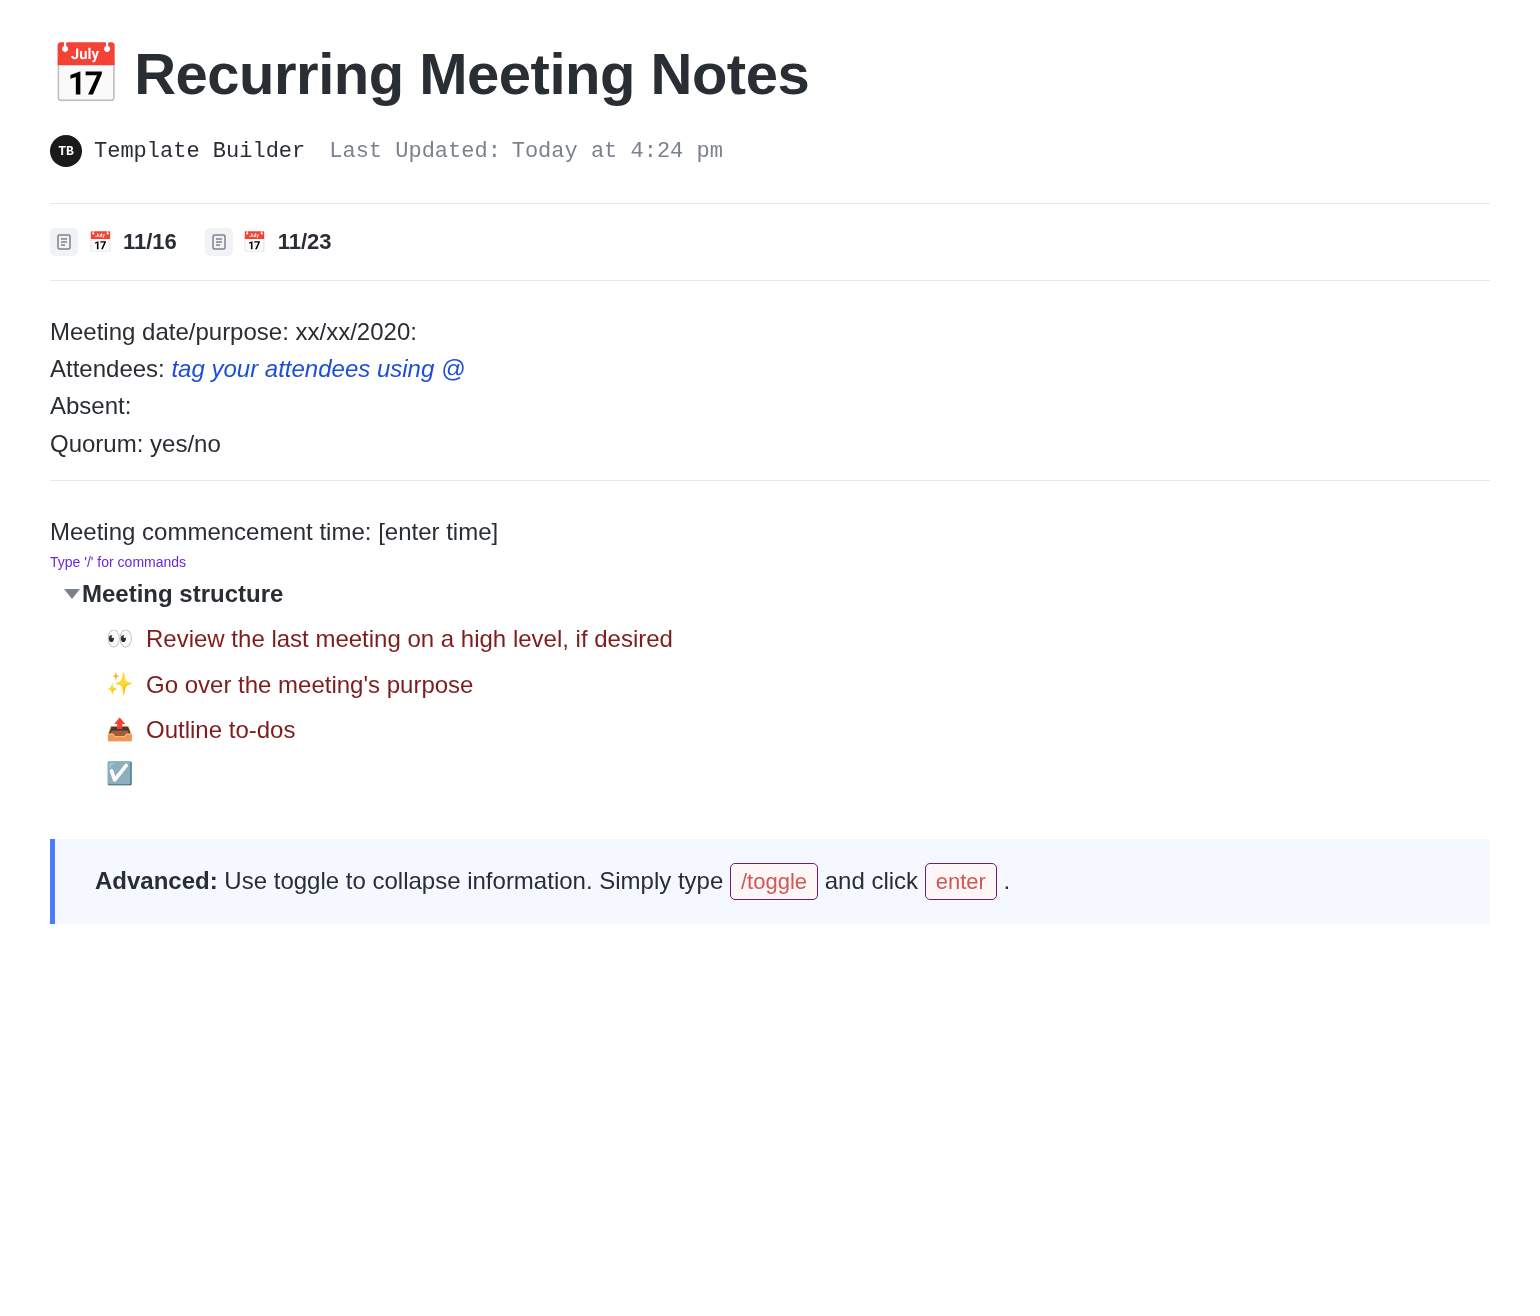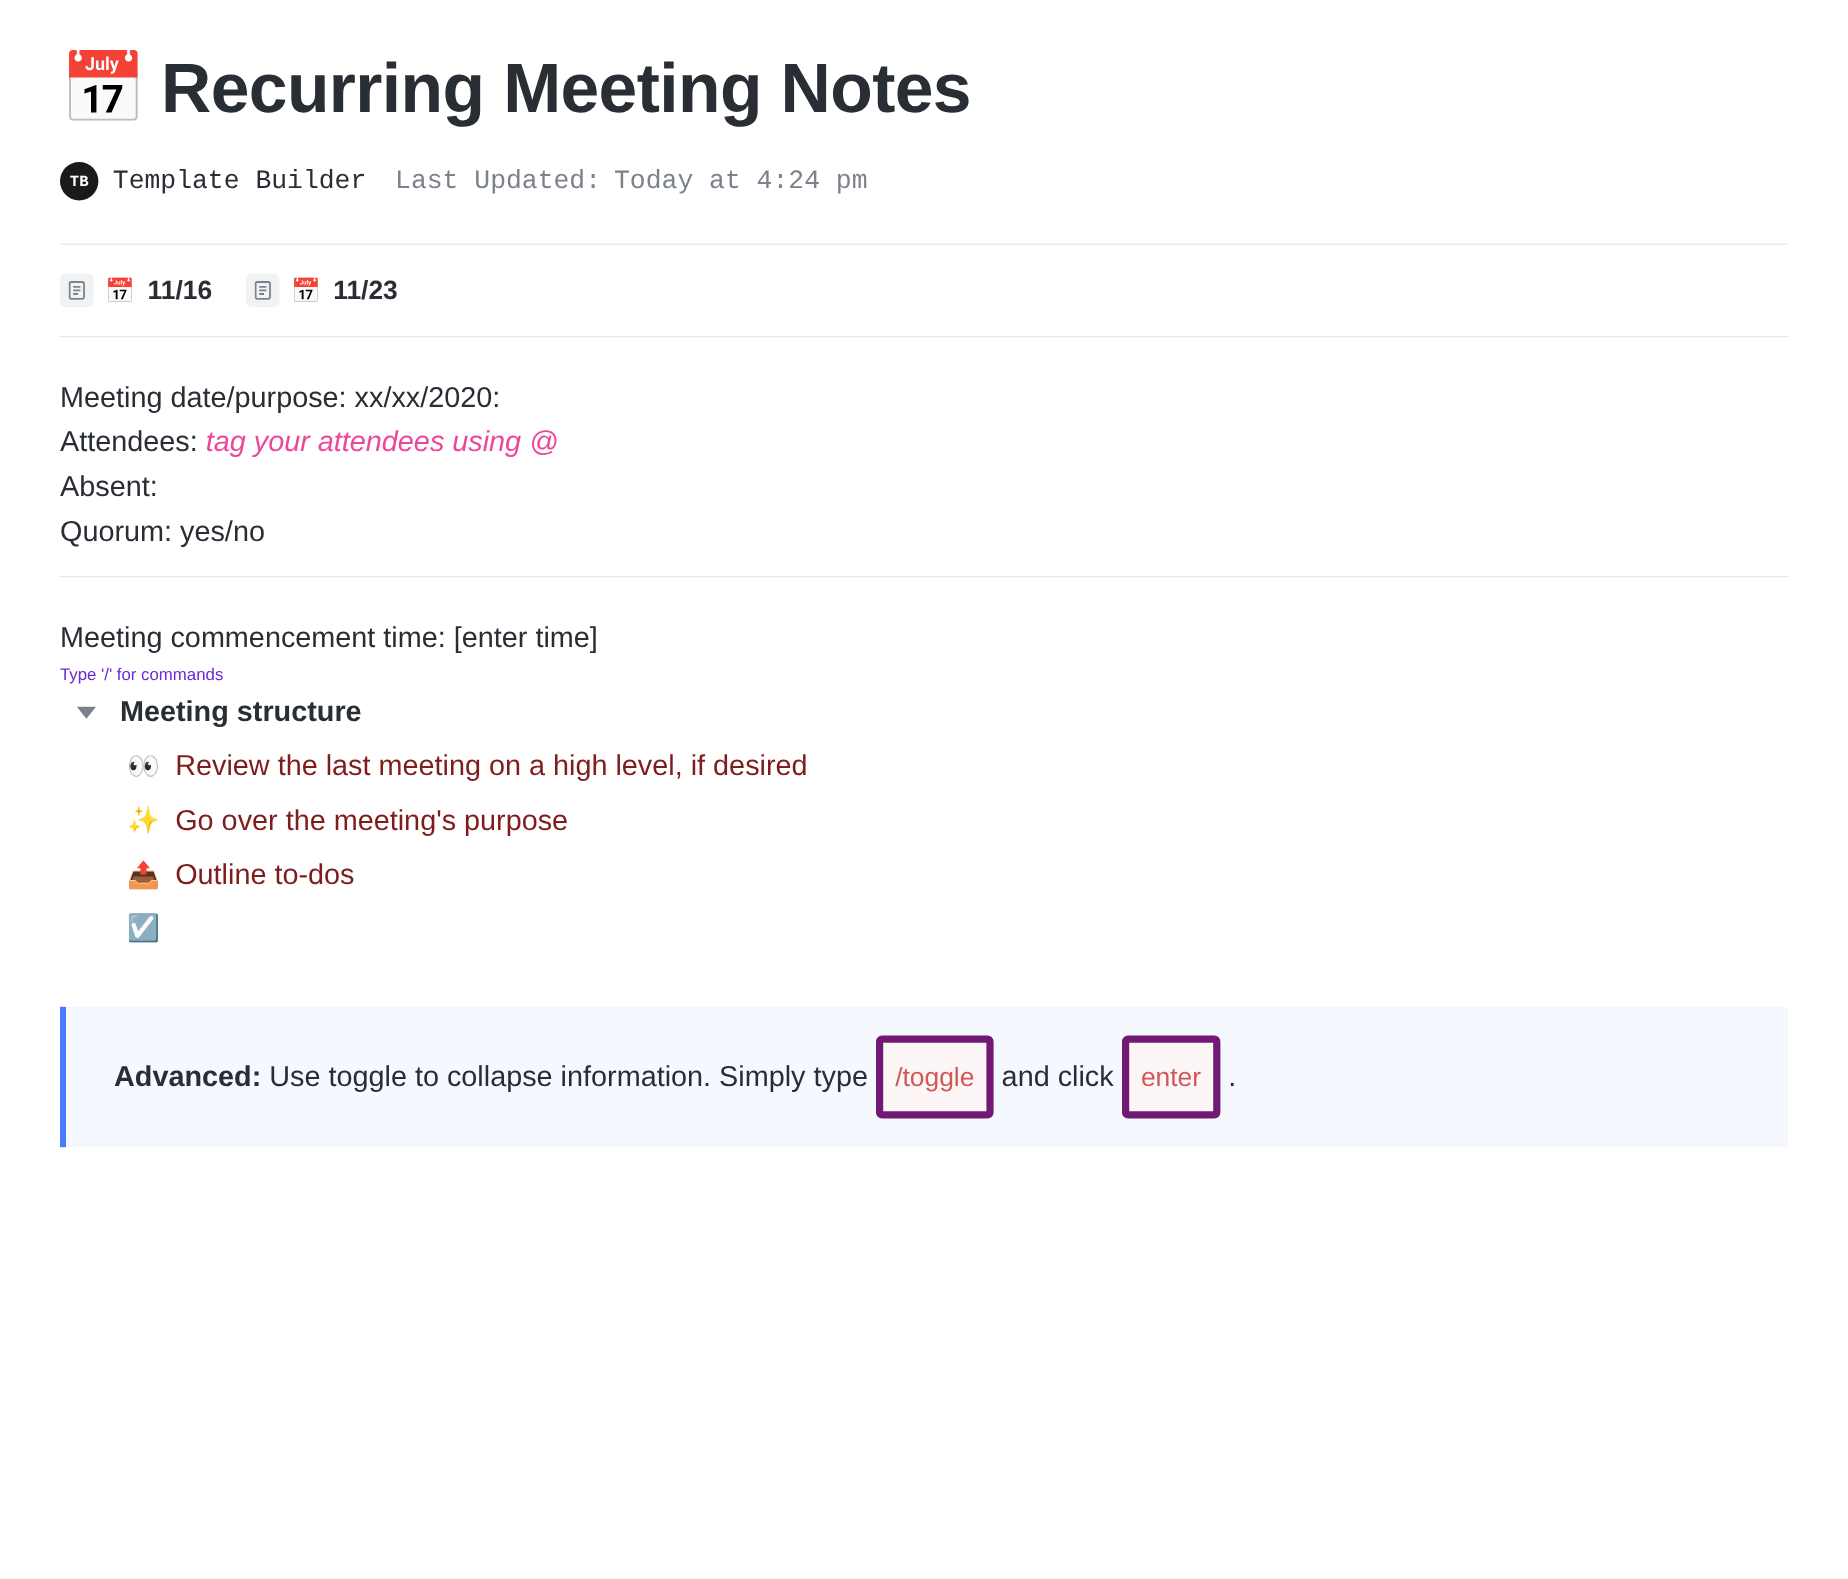--- a/index.html
+++ b/index.html
@@ -72,27 +72,27 @@
     border-radius: 5px;
     display: flex;
     align-items: center;
     justify-content: center;
   }
   .page-icon svg { width: 14px; height: 16px; fill: none; stroke: #7c828d; stroke-width: 1.5; }
   .cal-emoji { font-size: 20px; }
   .info-block { padding: 32px 0 18px 0; }
   .info-line { font-size: 24px; line-height: 1.55; }
   .info-label { font-weight: 400; }
-  .info-italic { font-style: italic; color: #ec4899; margin-top: 30px; }
+  .info-italic { font-style: italic; color: #1d4ed8; margin-top: 30px; }
   .section2 { padding-top: 32px; }
   .placeholder-hint { color: #6d28d9; font-size: 14px; margin: 4px 0 10px 0; }
   .toggle-row {
     display: flex;
     align-items: center;
-    gap: 20px;
+    gap: 2px;
     margin: 6px 0 8px 0;
   }
   .toggle-caret {
     width: 0; height: 0;
     border-left: 8px solid transparent;
     border-right: 8px solid transparent;
     border-top: 10px solid #7c828d;
     margin-left: 14px;
     cursor: pointer;
   }
@@ -111,25 +111,25 @@
     margin-top: 44px;
     background: #f5f9ff;
     border-left: 5px solid #4a7bff;
     padding: 24px 28px 24px 40px;
     font-size: 24px;
     line-height: 1.5;
   }
   .callout-label { font-weight: 700; }
   .kbd {
     display: inline-block;
-    border: 6px solid #701a75;
+    border: 1px solid #701a75;
     background: #fdf6f6;
     color: #d05858;
     border-radius: 5px;
-    padding: 12px 10px;
+    padding: 1px 10px;
     font-size: 22px;
     font-family: inherit;
   }
 </style>
 </head>
 <body>
 
 <div class="title-row">
   <span class="title-emoji">📅</span>
   <span class="title-text">Recurring Meeting Notes</span>

